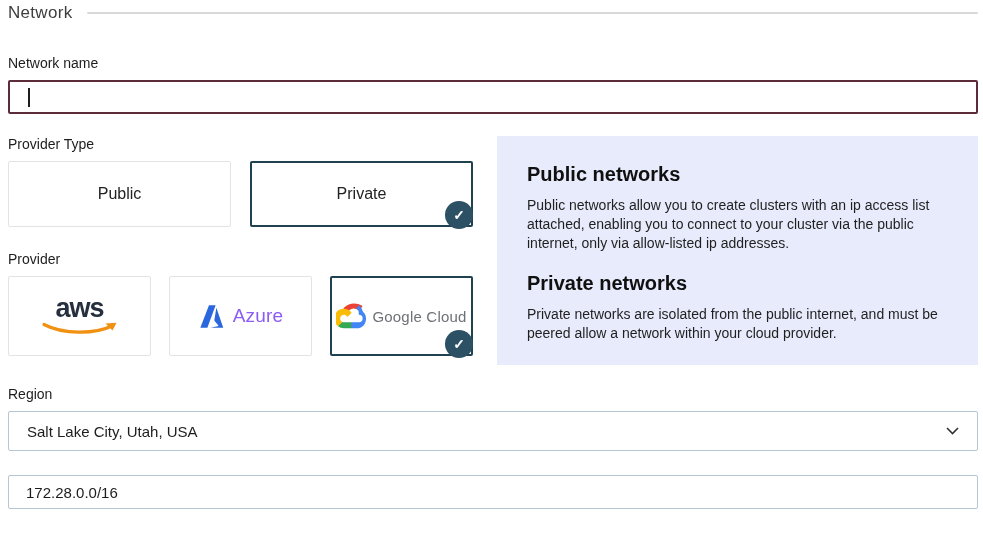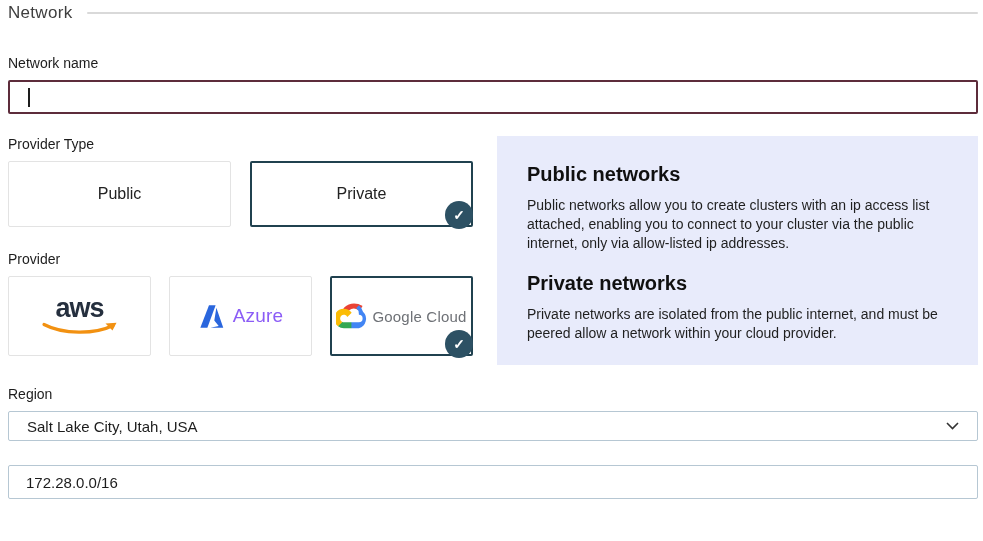--- a/index.html
+++ b/index.html
@@ -76,21 +76,21 @@
   .info-panel {
     width: 481px; margin-left: auto; min-height: 229px;
     background: #e8ebfb; padding: 27px 30px 20px 30px;
   }
   .info-heading { font-size: 20px; font-weight: 700; color: #101010; margin-bottom: 10px; }
   .info-body { font-size: 14px; line-height: 1.36; color: #1f1f1f; }
   .info-block + .info-block { margin-top: 19px; }
 
   .region-field { margin-top: 21px; }
   .selectbox {
-    height: 30px; width: 970px;
+    height: 40px; width: 970px;
     border: 1px solid #b6c7d3; border-radius: 2px; background: #fff;
     display: flex; align-items: center; justify-content: space-between;
     padding: 0 18px; font-size: 15px; color: #1d1d1d; cursor: pointer;
   }
   .cidr-field { margin-top: 24px; }
 </style>
 </head>
 <body>
 
 <div class="page">

